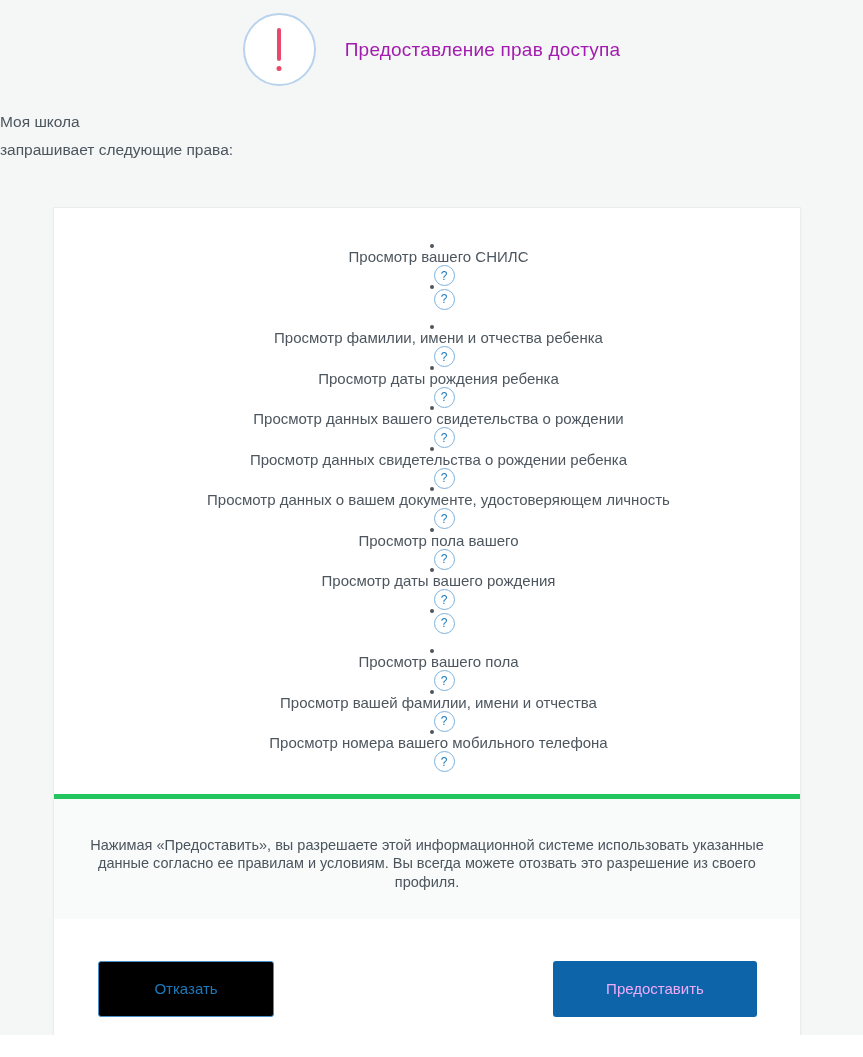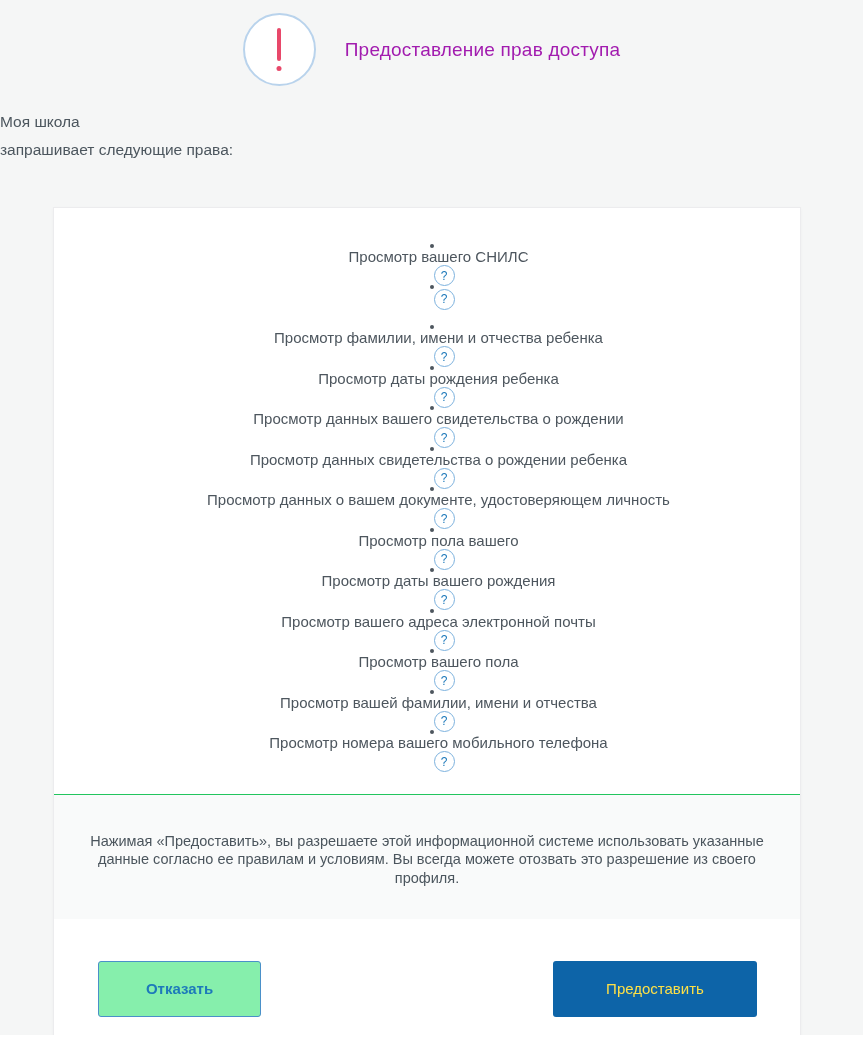--- a/index.html
+++ b/index.html
@@ -96,21 +96,21 @@
     display: flex;
     align-items: center;
     justify-content: center;
     cursor: pointer;
     flex: 0 0 auto;
     background: #ffffff;
   }
   
   .disclaimer-section {
     height: 125px;
-    border-top: 1px solid #22c55e;
+    border-top: 5px solid #22c55e;
     background: #f9fafa;
     padding-top: 37px;
   }
   .disclaimer-text {
     width: 690px;
     margin: 0 auto;
     text-align: center;
     font-size: 14.5px;
     line-height: 18.5px;
     color: #4b555d;
@@ -124,31 +124,30 @@
     height: 117px;
   }
   .btn {
     height: 56px;
     font-family: "Liberation Sans", sans-serif;
     font-size: 15px;
     border-radius: 3px;
     cursor: pointer;
   }
   .btn-decline {
-    width: 163px;
-    background: #86efac;
+    width: 176px;
+    background: #000000;
     border: 1.5px solid #4a90c9;
     color: #1d79ba;
-    font-weight: bold;
   }
   .btn-grant {
     width: 204px;
     background: #0d64a8;
     border: none;
-    color: #fde047;
+    color: #f0abfc;
   }
 </style>
 </head>
 <body>
 
 <div class="page-area">
 
   <div class="header">
     <div class="alert-circle">
       <div class="excl-bar"></div>
@@ -215,21 +214,20 @@
           </li>
 
           <li>
             <span class="bullet"></span>
             <span class="perm-label">Просмотр даты вашего рождения</span>
             <span class="help-icon">?</span>
           </li>
 
           <li>
             <span class="bullet"></span>
-            <span class="perm-label">Просмотр вашего адреса электронной почты</span>
             <span class="help-icon">?</span>
           </li>
 
           <li>
             <span class="bullet"></span>
             <span class="perm-label">Просмотр вашего пола</span>
             <span class="help-icon">?</span>
           </li>
 
           <li>

